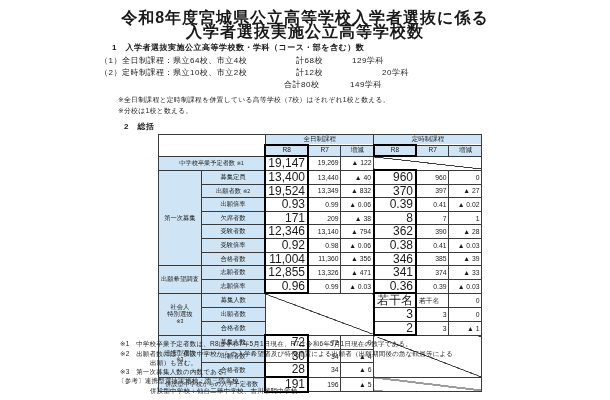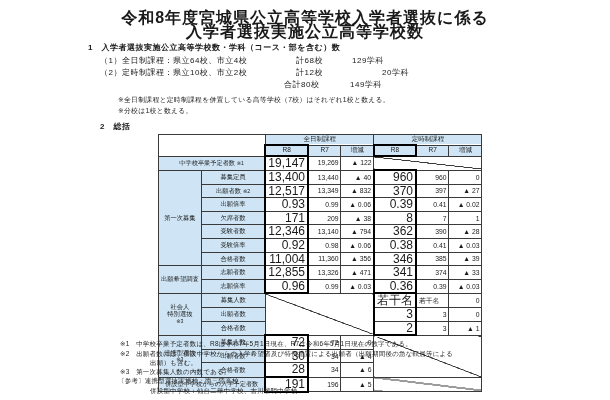--- a/index.html
+++ b/index.html
@@ -1,20 +1,20 @@
 <!DOCTYPE html>
 <html><head>
 <meta charset="utf-8">
 <style>
   html,body{margin:0;padding:0;background:#fff;}
   .page{position:relative;width:610px;height:400px;background:#ffffff;overflow:hidden;
         font-family:"Liberation Sans","DejaVu Sans",sans-serif;color:#1a1a1a;}
   .abs{position:absolute;}
   .title{left:0;right:0;text-align:center;font-weight:bold;font-size:16px;letter-spacing:1px;}
-  .s-head{font-size:8px;font-weight:bold;letter-spacing:0.5px;}
+  .s-head{font-size:8px;font-weight:bold;letter-spacing:0.5px;margin-left:24px;}
   .s-line{font-size:8px;letter-spacing:0.5px;}
   .s-note{font-size:6.8px;color:#222;letter-spacing:0.3px;}
   .foot{font-size:6.5px;color:#222;letter-spacing:0.2px;}
 
   
   table.sum{position:absolute;left:158px;top:134px;border-collapse:collapse;
             border:1.5px solid #000;table-layout:fixed;}
   table.sum td,table.sum th{border:1px solid #3a3a3a;padding:0 2px;height:10px;
             line-height:1.05;font-weight:normal;overflow:hidden;white-space:nowrap;}
   tr.hrow td,tr.hrow th{height:9px;}
@@ -110,21 +110,21 @@
       <td class="sl">募集定員</td>
       <td class="n r8">13,400</td>
       <td class="n">13,440</td>
       <td class="n">▲ 40</td>
       <td class="n r8 tt">960</td>
       <td class="n">960</td>
       <td class="n">0</td>
     </tr>
     <tr>
       <td class="sl"><span>出願者数</span> <span class="sm">※2</span></td>
-      <td class="n r8">12,517</td>
+      <td class="n r8">19,524</td>
       <td class="n">13,349</td>
       <td class="n">▲ 832</td>
       <td class="n r8">370</td>
       <td class="n">397</td>
       <td class="n">▲ 27</td>
     </tr>
     <tr>
       <td class="sl">出願倍率</td>
       <td class="n r8">0.93</td>
       <td class="n">0.99</td>

